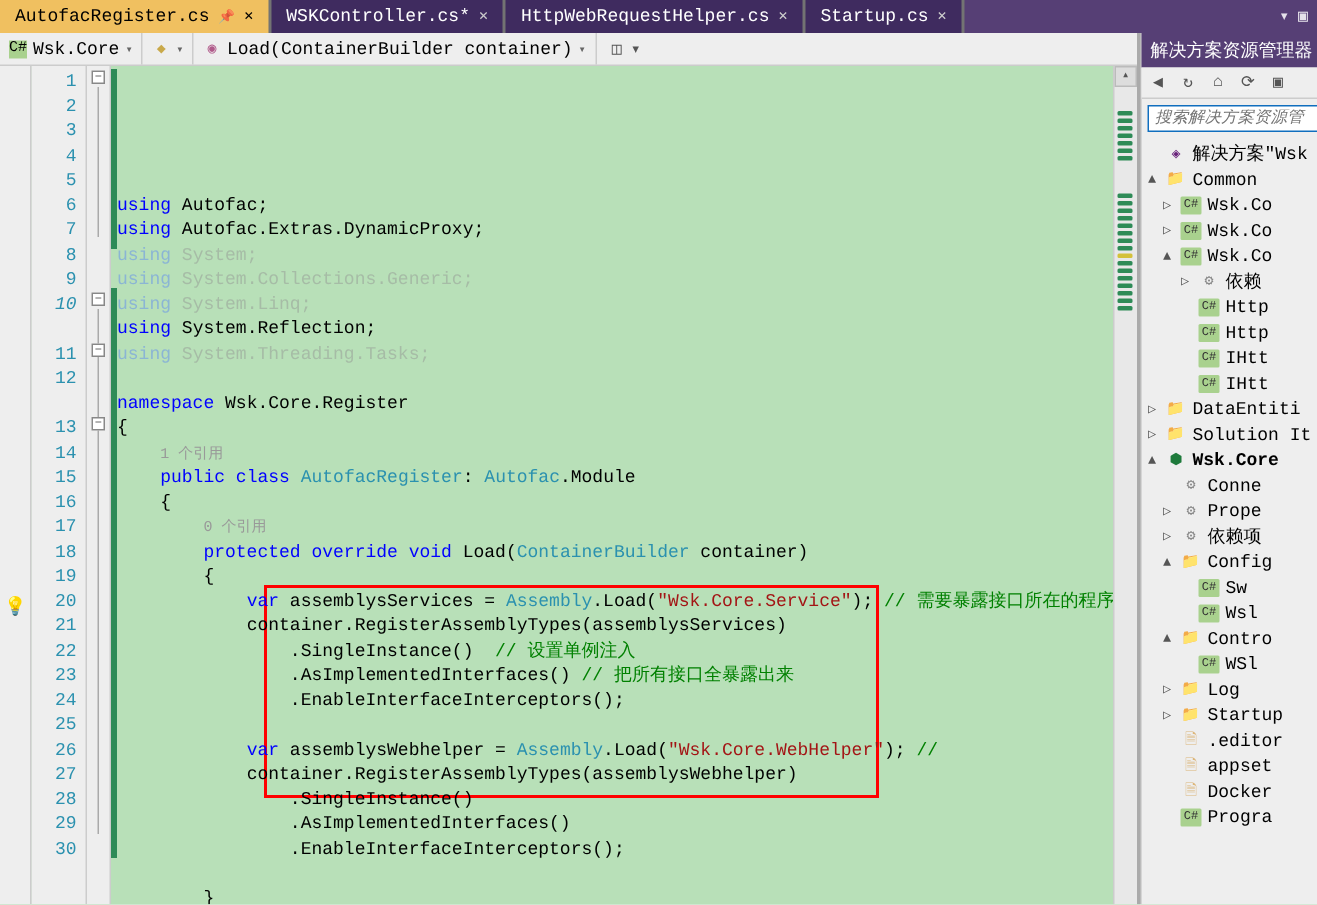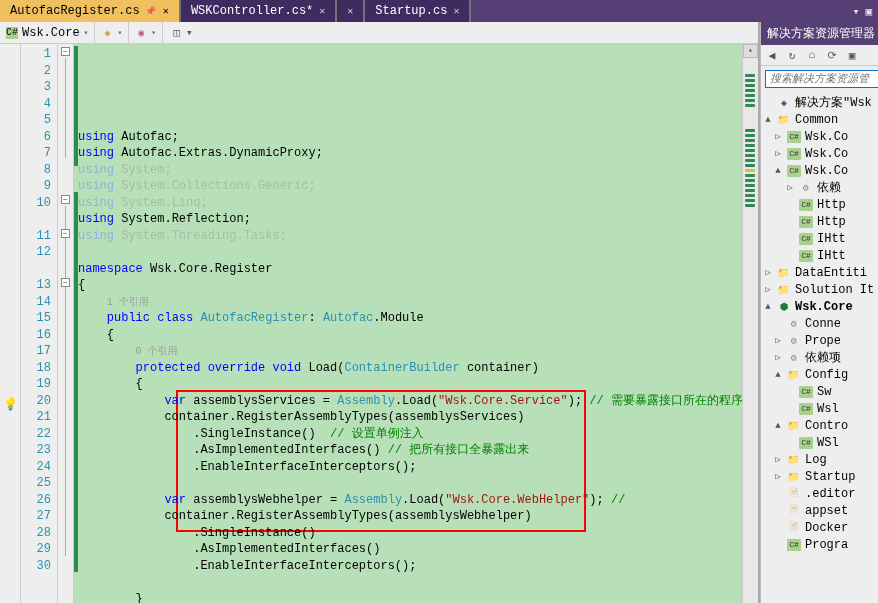--- a/index.html
+++ b/index.html
@@ -83,20 +83,21 @@
 
 <div class="tabs">
   <div id="tab-container" style="display: contents;"><div class="tab active">
         <span>AutofacRegister.cs</span>
         <span class="pin">📌</span>
         <span class="tab-close">✕</span>
       </div><div class="tab">
         <span>WSKController.cs*</span>
         <span class="tab-close">✕</span>
       </div><div class="tab">
+        <span>HttpWebRequestHelper.cs</span>
         <span class="tab-close">✕</span>
       </div><div class="tab">
         <span>Startup.cs</span>
         <span class="tab-close">✕</span>
       </div></div>
   <div class="tab-filler">
     <span class="top-icon">▾</span>
     <span class="top-icon">▣</span>
   </div>
 </div>
@@ -109,20 +110,21 @@
         <span class="ico ico-cs">C#</span>
         <span>Wsk.Core</span>
         <span class="chev">▾</span>
       </div>
       <div class="crumb">
         <span class="ico ico-class">◆</span>
         <span class="chev">▾</span>
       </div>
       <div class="crumb">
         <span class="ico ico-method">◉</span>
+        <span>Load(ContainerBuilder container)</span>
         <span class="chev">▾</span>
       </div>
       <div class="bc-right">
         <span class="split-icon">◫</span>
         <span class="split-icon">▾</span>
       </div>
     </div>
 
     <div class="code-wrap">
       <div class="gutter-left">
@@ -131,21 +133,21 @@
       <div class="linenums" id="linenums">
           <div style="height: 16.5px;">1</div>
           <div style="height: 16.5px;">2</div>
           <div style="height: 16.5px;">3</div>
           <div style="height: 16.5px;">4</div>
           <div style="height: 16.5px;">5</div>
           <div style="height: 16.5px;">6</div>
           <div style="height: 16.5px;">7</div>
           <div style="height: 16.5px;">8</div>
           <div style="height: 16.5px;">9</div>
-          <div style="height: 16.5px;">10</div>
+          <div style="height: 16.5px; font-style: italic;">10</div>
           <div style="height: 16.5px;"></div>
           <div style="height: 16.5px;">11</div>
           <div style="height: 16.5px;">12</div>
           <div style="height: 16.5px;"></div>
           <div style="height: 16.5px;">13</div>
           <div style="height: 16.5px;">14</div>
           <div style="height: 16.5px;">15</div>
           <div style="height: 16.5px;">16</div>
           <div style="height: 16.5px;">17</div>
           <div style="height: 16.5px;">18</div>

